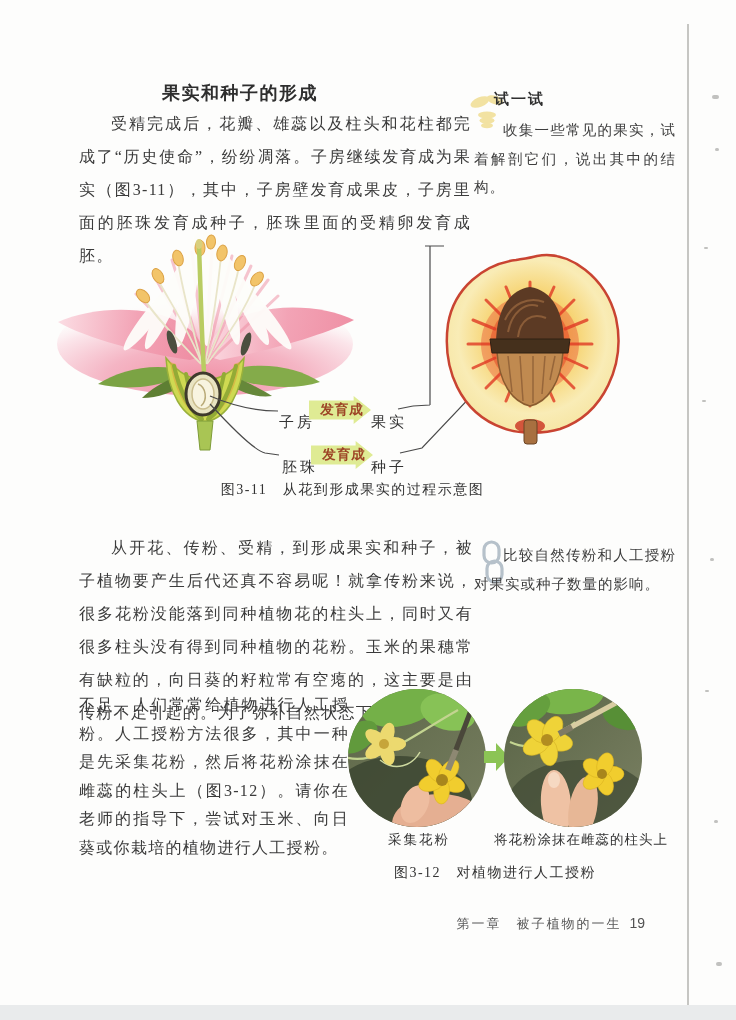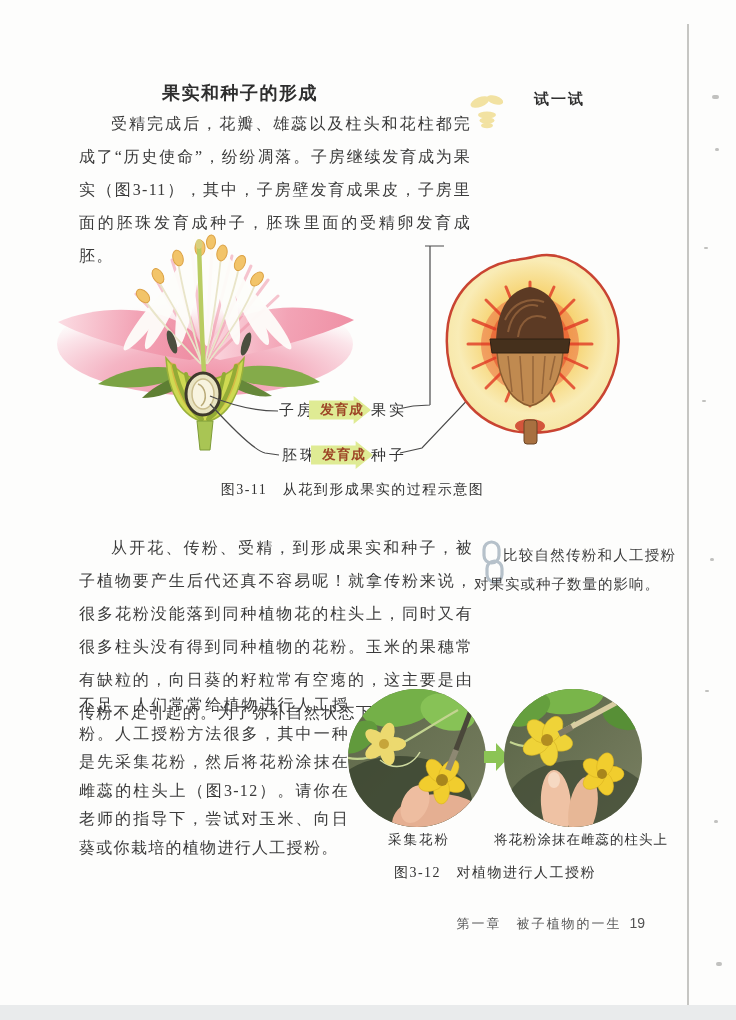--- a/index.html
+++ b/index.html
@@ -15,28 +15,28 @@
     text-align:justify;text-justify:inter-character;}
   .indent{text-indent:2em;}
 
   .p1{left:79px;top:107px;width:392px;}
   .p2-wide{left:79px;top:531px;width:394px;}
   .p2-narrow{left:79px;top:691px;width:270px;line-height:28.6px;}
 
   .side-box{width:202px;}
   .try-box{left:474px;top:90px;}
   .project-box{left:474px;top:534px;}
-  .side-title{margin-left:60px;font-size:15px;font-weight:bold;color:#2f2f2f;letter-spacing:2px;
+  .side-title{margin-left:20px;font-size:15px;font-weight:bold;color:#2f2f2f;letter-spacing:2px;
     font-family:"Liberation Sans","DejaVu Sans",sans-serif;}
   .side-body{margin-top:7px;font-size:14.5px;color:#3d3d3d;line-height:28.5px;letter-spacing:1px;
     text-align:justify;text-indent:2em;}
   .try-icon{left:468px;top:92px;}
   .chain-icon{left:479px;top:540px;}
 
-  .fig-label{font-size:15px;color:#333;letter-spacing:3px;white-space:nowrap;}
+  .fig-label{font-size:15px;color:#333;letter-spacing:3px;white-space:nowrap;margin-top:12px;}
   .dev-arrow{width:62px;height:28px;background:#dfeb94;
     clip-path:polygon(0% 16%,72% 16%,72% 0%,100% 50%,72% 100%,72% 84%,0% 84%);
     display:flex;align-items:center;justify-content:center;padding-left:4px;box-sizing:border-box;}
   .dev-arrow span{font-size:13.5px;font-weight:bold;color:#9d4526;letter-spacing:1px;white-space:nowrap;}
 
   .caption{font-size:14px;color:#333;letter-spacing:1.5px;text-align:center;white-space:nowrap;}
   .photo-label{font-size:13.5px;color:#333;letter-spacing:1px;white-space:nowrap;}
 
   .footer{left:400px;top:914px;width:245px;text-align:right;white-space:nowrap;}
   .footer .chapter{font-size:13px;color:#585858;letter-spacing:2px;}
@@ -60,20 +60,21 @@
     <g fill="#f2e2a2">
       <ellipse cx="12" cy="10" rx="10" ry="4.8" transform="rotate(-22 12 10)"></ellipse>
       <ellipse cx="27" cy="8" rx="8.5" ry="4.2" transform="rotate(18 27 8)"></ellipse>
       <ellipse cx="19" cy="23" rx="9" ry="3.4"></ellipse>
       <ellipse cx="19" cy="28.5" rx="7.5" ry="3.1"></ellipse>
       <ellipse cx="19" cy="33.5" rx="6" ry="2.8"></ellipse>
     </g>
   </svg>
   <div class="abs side-box try-box">
     <div class="side-title">试一试</div>
+    <div class="side-body">收集一些常见的果实，试着解剖它们，说出其中的结构。</div>
   </div>
 
   <svg class="abs" style="left:50px;top:232px;" width="600" height="255" viewBox="0 0 600 255">
     <defs>
       <radialGradient id="pinkFan" cx="50%" cy="85%" r="75%">
         <stop offset="0%" stop-color="#ef7f98"></stop>
           <stop offset="45%" stop-color="#f3a8ba"></stop>
         <stop offset="80%" stop-color="#fbe2e8"></stop>
           <stop offset="100%" stop-color="#fdf8f8" stop-opacity="0"></stop>
       </radialGradient>

